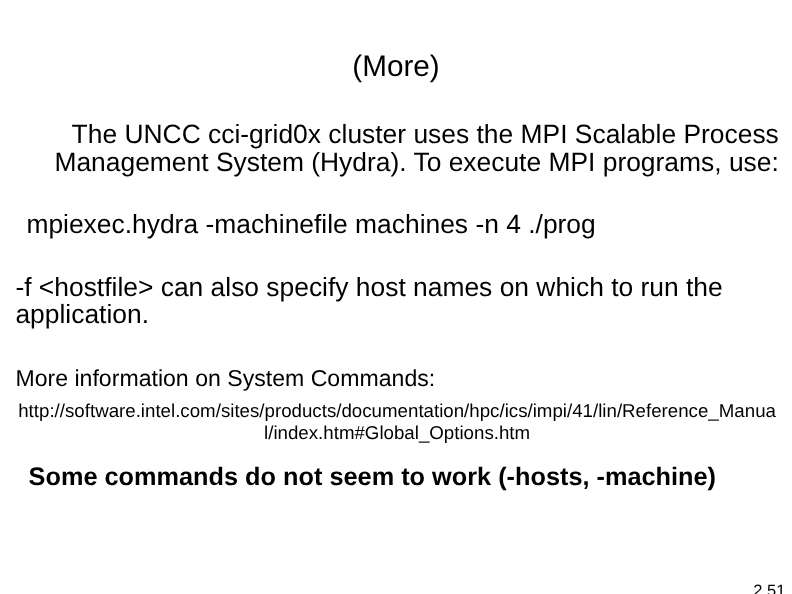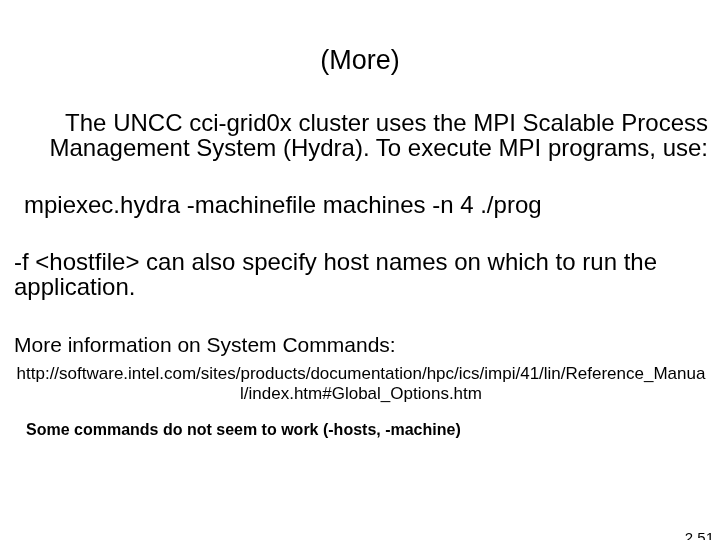--- a/index.html
+++ b/index.html
@@ -48,21 +48,21 @@
     line-height: 1.1;
   }
   .url {
     font-size: 17px;
     margin: 8px 12px 0 14px;
     line-height: 1.15;
     word-break: break-all;
     text-align: center;
   }
   .note {
-    font-size: 16px;
+    font-size: 23px;
     font-weight: bold;
     margin: 18px 12px 0 26px;
     line-height: 1.1;
   }
   .pagenum {
     position: absolute;
     right: 6px;
     bottom: 8px;
     font-size: 15px;
   }

